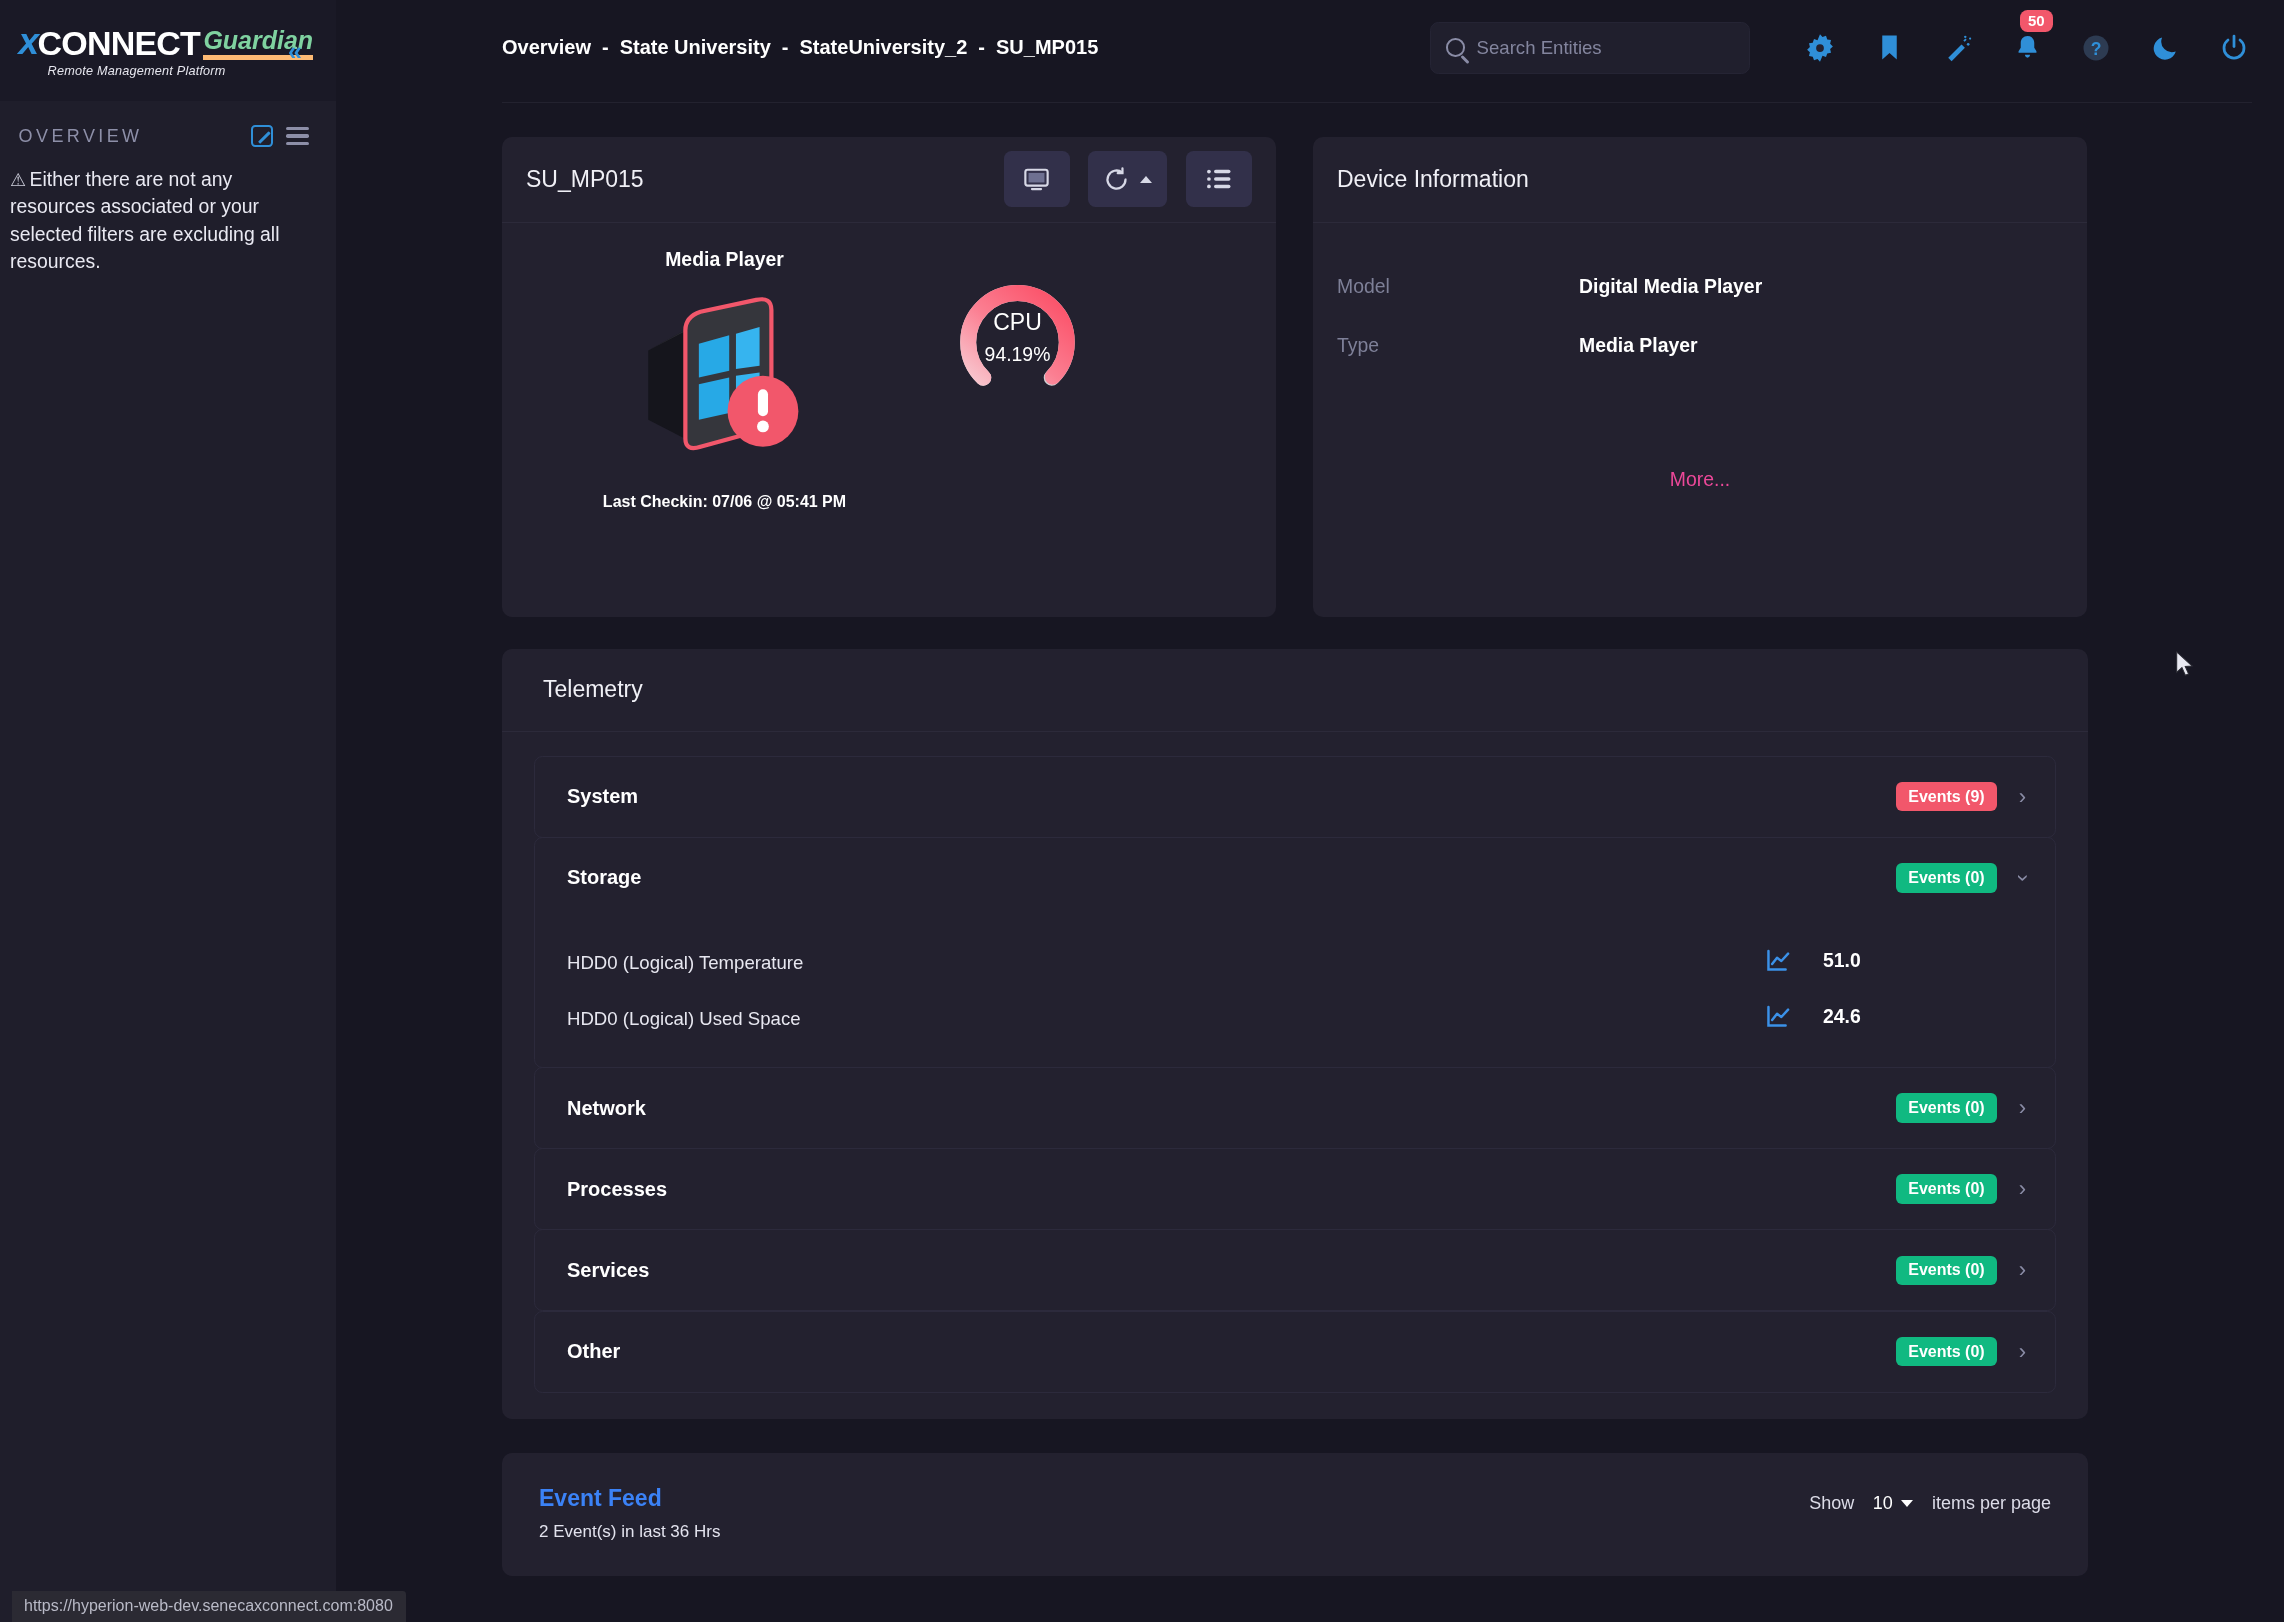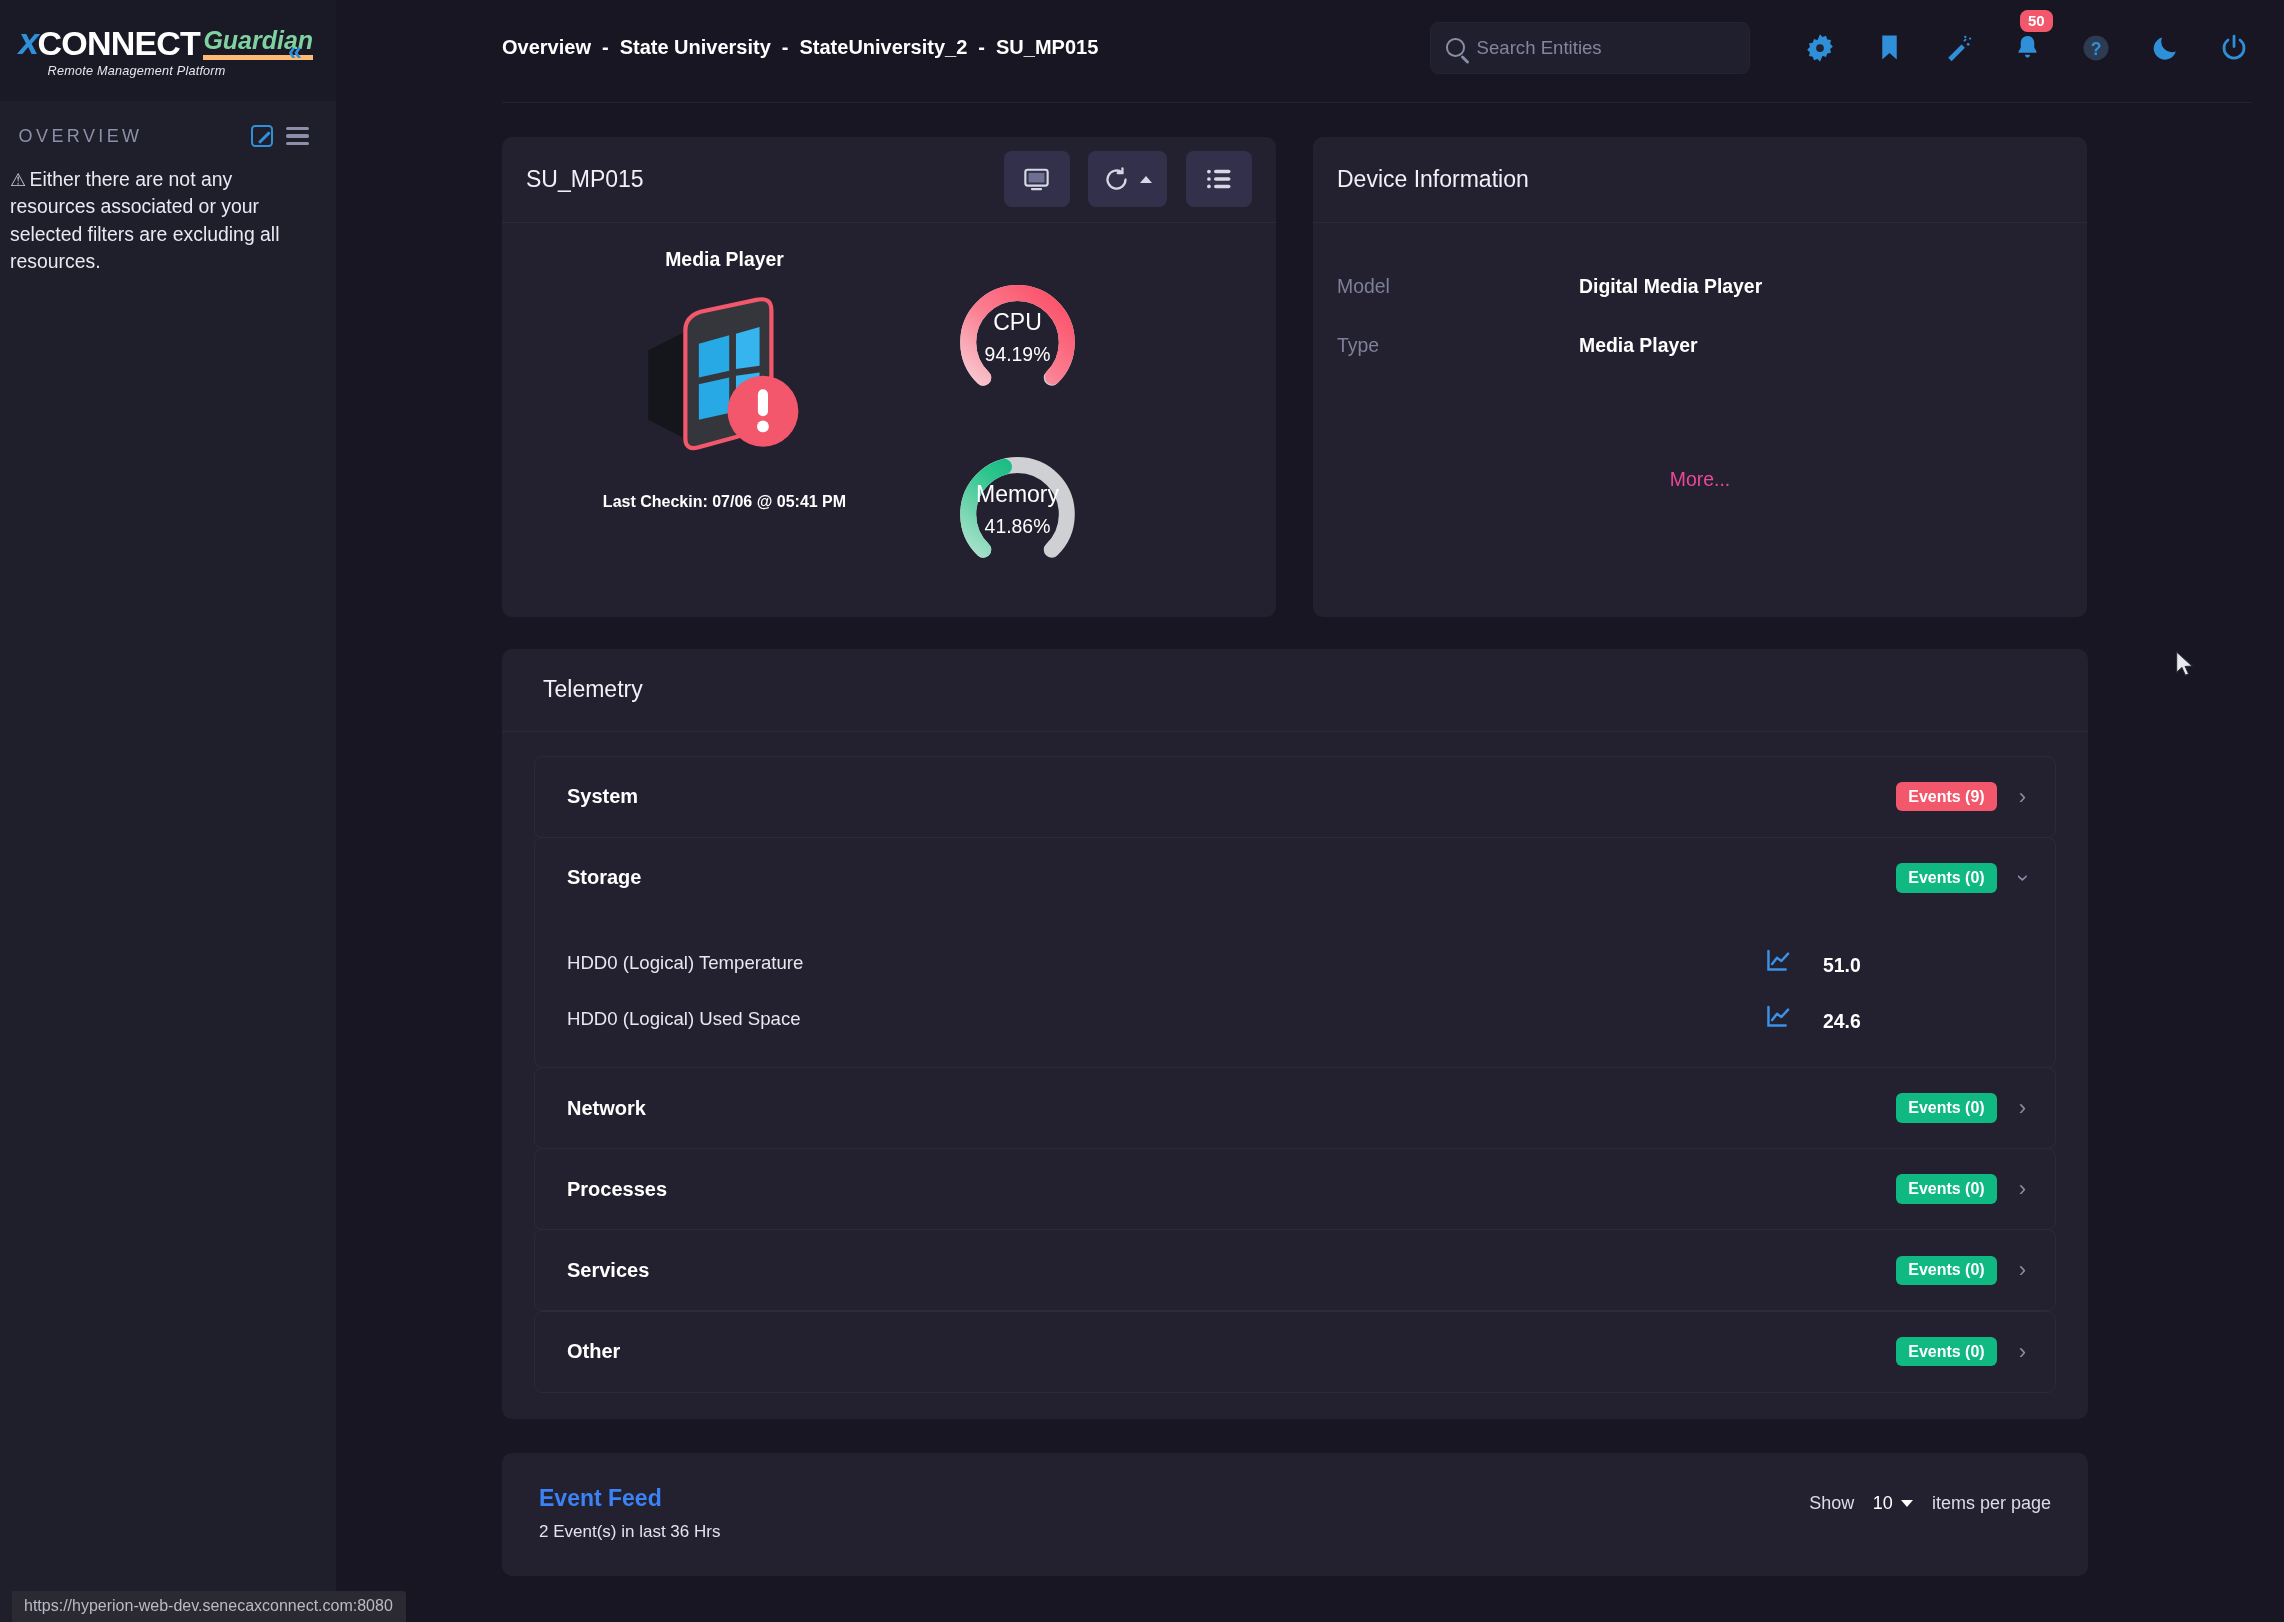--- a/index.html
+++ b/index.html
@@ -159,21 +159,21 @@
   .ev-badge {
     color:#ffffff; font-size:16px; font-weight:700; border-radius:6px;
     padding: 6.8px 12px; line-height:1;
   }
   .ev-red { background:#f2576b; }
   .ev-green { background:#10b981; }
   .chev { color:#8a8ca6; font-size:22px; line-height:1; }
   .tel-sub { padding: 22px 29px 25px 32px; }
   .sub-row { display:flex; align-items:center; height:46px; }
   .sub-name { color:#e7e7f0; font-size:18.6px; }
-  .sub-right { margin-left:auto; display:flex; align-items:flex-end; gap:30px; padding-right:154px; }
+  .sub-right { margin-left:auto; display:flex; align-items:flex-start; gap:30px; padding-right:154px; }
   .sub-val { color:#ffffff; font-size:19.4px; font-weight:700; min-width:49px; }
 
   
   .eventfeed { margin-top: 34px; background:#23212f; border-radius:10px; width:1586px; padding: 32px 37px 34px 37px; display:flex; align-items:flex-start; }
   .ef-left {}
   .ef-title { color:#3b82f6; font-size:23px; font-weight:700; }
   .ef-sub { color:#e3e3ee; font-size:17px; margin-top:10px; }
   .ef-right { margin-left:auto; display:flex; align-items:center; gap:18.6px; padding-top:8.5px; }
   .ef-lbl { color:#dcdce8; font-size:18px; }
   .ef-select { display:flex; align-items:center; gap:8.5px; color:#ffffff; font-size:18px; cursor:pointer; }
@@ -372,35 +372,20 @@
                         <stop offset="100%" stop-color="#fb4b63"></stop>
                       </linearGradient>
                     </defs>
                     <path d="M26.4 79.8 A34 34 0 1 1 73.6 79.8" fill="none" stroke="#cfd0d4" stroke-width="11" stroke-linecap="round"></path>
                     <path d="M26.4 79.8 A34 34 0 1 1 73.6 79.8" fill="none" stroke="url(#cpuGrad)" stroke-width="11" stroke-linecap="round" stroke-dasharray="160.2 213.6" stroke-dashoffset="0"></path>
                   </svg>
                   <div class="gauge-label">CPU</div>
                   <div class="gauge-value">94.19%</div>
                 </div>
 
-                <div class="gauge">
-                  <svg width="145" height="145" viewBox="0 0 100 100">
-                    <defs>
-                      <linearGradient id="memGrad" x1="0" y1="1" x2="1" y2="0">
-                        <stop offset="0%" stop-color="#a9e2cb"></stop>
-                        <stop offset="55%" stop-color="#2cc48d"></stop>
-                        <stop offset="100%" stop-color="#00b178"></stop>
-                      </linearGradient>
-                    </defs>
-                    <path d="M26.4 79.8 A34 34 0 1 1 73.6 79.8" fill="none" stroke="#cfd0d4" stroke-width="11" stroke-linecap="round"></path>
-                    <path d="M26.4 79.8 A34 34 0 1 1 73.6 79.8" fill="none" stroke="url(#memGrad)" stroke-width="11" stroke-linecap="round" stroke-dasharray="71.2 213.6" stroke-dashoffset="0"></path>
-                  </svg>
-                  <div class="gauge-label">Memory</div>
-                  <div class="gauge-value">41.86%</div>
-                </div>
               </div>
             </div>
           </div>
         </div>
 
         <div class="card card-info">
           <div class="card-hd">
             <div class="card-title">Device Information</div>
           </div>
           <div class="card-body" style="min-height:394px;">

